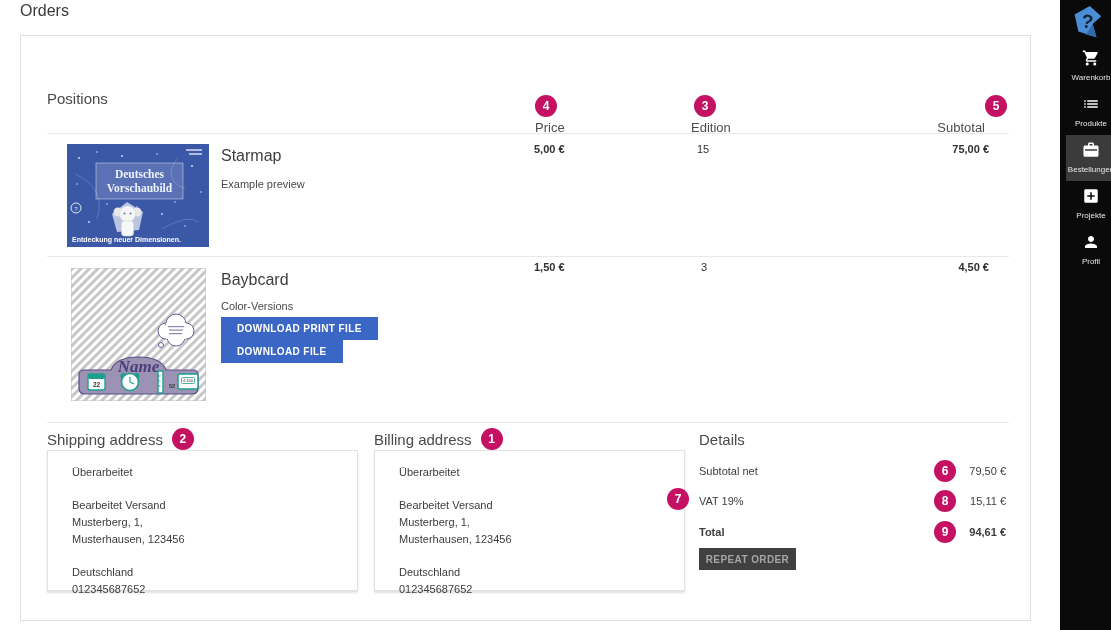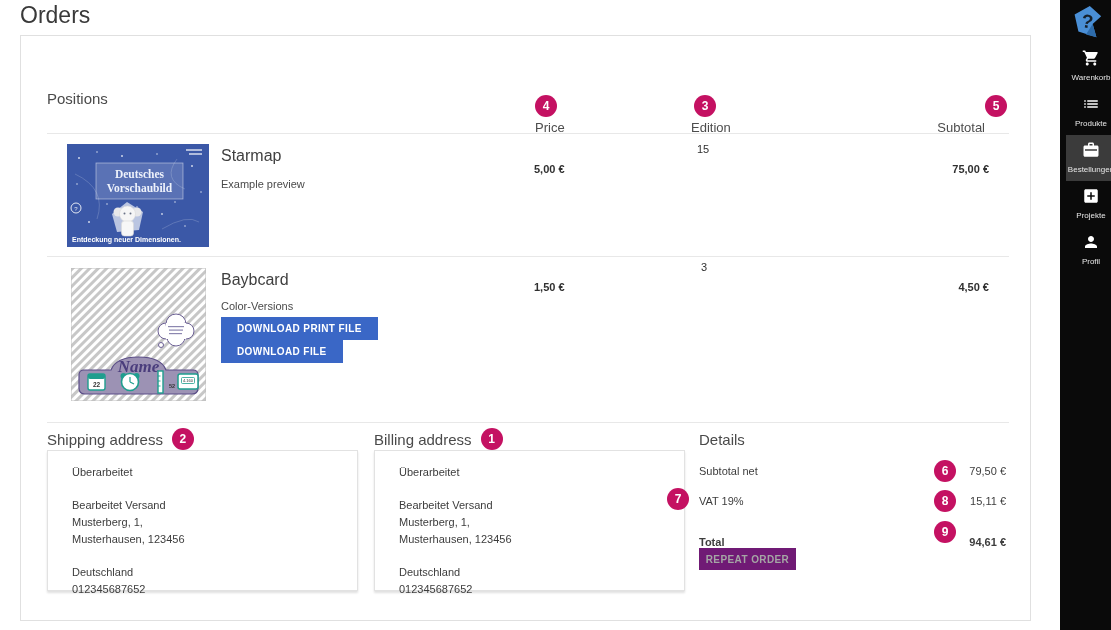--- a/index.html
+++ b/index.html
@@ -1,20 +1,20 @@
 <!DOCTYPE html>
 <html><head>
 <meta charset="utf-8">
 <style>
   * { margin:0; padding:0; box-sizing:border-box; }
   html,body { width:1111px; height:630px; background:#fff; }
   body { font-family:"Liberation Sans", sans-serif; color:#3d3d3d; }
   .app { position:relative; width:1111px; height:630px; overflow:hidden; background:#fff; }
 
-  .page-title { position:absolute; left:20px; top:2px; font-size:23px; font-weight:400; color:#393939; }
+  .page-title { position:absolute; left:20px; top:2px; font-size:16px; font-weight:400; color:#393939; }
 
   .main-card { position:absolute; left:20px; top:35px; width:1011px; height:586px;
                border:1px solid #e0e0e0; background:#fff; }
 
   
   .order-header { position:absolute; left:0; top:0; width:100%; height:30px;
                   border-bottom:1px solid #e5e5e5; font-size:11px; color:#3c3c3c; }
   .order-header span { position:absolute; top:0; line-height:30px; white-space:nowrap; }
   .oh-status { left:17px; } .oh-number { left:265px; } .oh-customer { left:515px; } .oh-date { left:762px; }
 
@@ -28,21 +28,21 @@
 
   .col-label { position:absolute; font-size:13px; color:#4d4d4d; }
   .b-price { left:514px; top:59px; } .l-price { left:514px; top:84px; }
   .b-edition { left:673px; top:59px; } .l-edition { left:670px; top:84px; }
   .b-subtotal { left:964px; top:59px; } .l-subtotal { right:45px; top:84px; }
 
   .divider { position:absolute; left:26px; width:962px; height:1px; background:#e8e8e8; }
   .div1 { top:97px; } .div2 { top:220px; } .div3 { top:386px; }
 
   .cell { position:absolute; font-size:11px; color:#303030; white-space:nowrap; }
-  .bold { font-weight:700;margin-top:20px; }
+  .bold { font-weight:700; }
   .r1-price { left:513px; top:107px; } .r1-edition { left:676px; top:107px; } .r1-subtotal { right:41px; top:107px; }
   .r2-price { left:513px; top:225px; } .r2-edition { left:680px; top:225px; } .r2-subtotal { right:41px; top:225px; }
 
   .preview1 { position:absolute; left:46px; top:108px; width:142px; height:103px; }
   .preview2 { position:absolute; left:50px; top:232px; width:135px; height:133px; }
 
   .item-name { position:absolute; left:200px; font-size:16px; color:#3f3f3f; }
   .n1 { top:111px; } .n2 { top:235px; }
   .item-variant { position:absolute; left:200px; font-size:11px; color:#4a4a4a; }
   .v1 { top:142px; } .v2 { top:264px; }
@@ -62,21 +62,21 @@
   .addr-gap { height:16px; }
 
   .det-row { position:absolute; left:678px; right:24px; height:24px;
              display:flex; align-items:center; justify-content:space-between; font-size:11px; }
   .dr1 { top:423px; } .dr2 { top:453px; } .dr3 { top:484px; }
   .det-right { display:flex; align-items:center; gap:6px; }
   .det-val { min-width:44px; text-align:right; }
   .vat-label-badge { left:646px; top:452px; }
 
   .repeat-btn { position:absolute; left:678px; top:512px; width:97px; height:22px;
-                background:#701a75; border:none; color:#a5a5a5; font-family:"Liberation Sans",sans-serif;
+                background:#404040; border:none; color:#a5a5a5; font-family:"Liberation Sans",sans-serif;
                 font-size:10px; font-weight:700; letter-spacing:.4px; cursor:default; }
 
   
   .sidebar { position:absolute; left:1060px; top:0; width:51px; height:630px; background:#0a0a0a;
              display:flex; flex-direction:column; align-items:center; }
   .logo { margin-top:3px; width:38px; height:40px; cursor:pointer; }
   .nav-item { width:100%; padding:6px 0 7px; text-align:center; cursor:pointer;margin-left:11px; }
   .nav-item.active { background:#3b3b3b; }
   .nav-item svg { width:18px; height:18px; fill:#fff; display:inline-block; }
   .nav-label { display:block; font-size:8px; color:#e6e6e6; margin-top:2px; }

